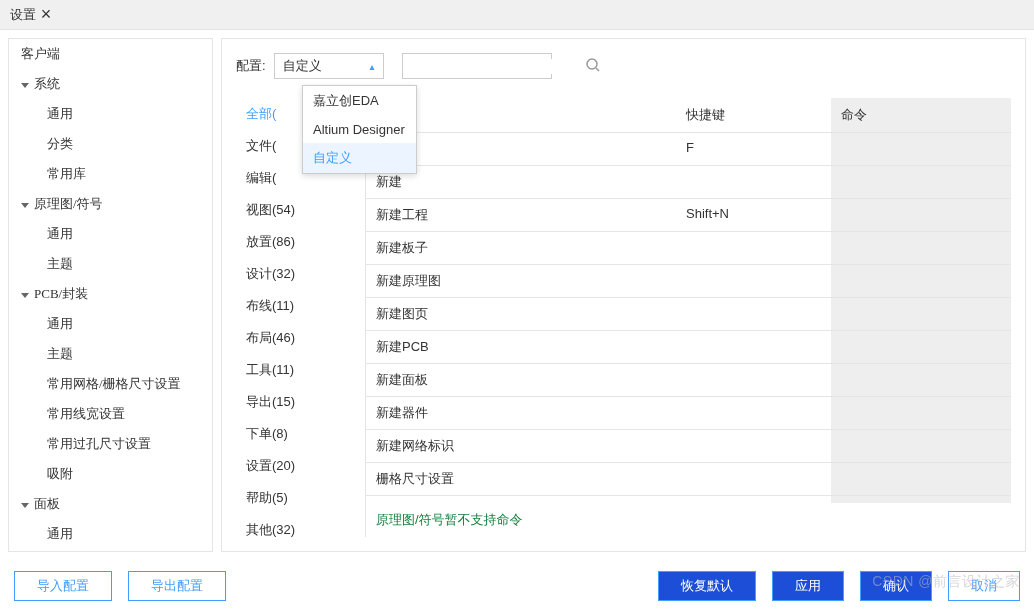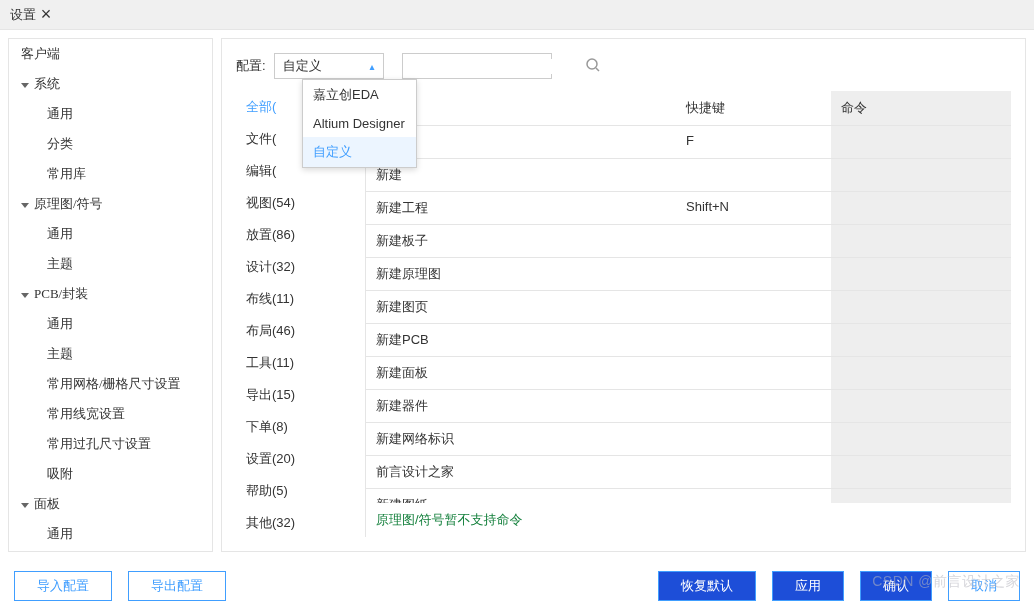--- a/index.html
+++ b/index.html
@@ -13,27 +13,27 @@
     
     .sidebar { width: 205px; border: 1px solid #e5e5e5; margin: 8px; overflow-y: auto; background: #fff; position: relative; font-family: Liberation Serif, serif; }
     .sidebar::-webkit-scrollbar { width: 8px; }
     .sidebar::-webkit-scrollbar-thumb { background: #ccc; border-radius: 4px; }
     .sidebar-item { padding: 6px 10px; cursor: pointer; }
     .sidebar-item.level-0 { padding-left: 12px; }
     .sidebar-item.level-1 { padding-left: 12px; }
     .sidebar-item.level-2 { padding-left: 38px; }
     .tree-caret { display: inline-block; width: 0; height: 0; border-left: 4px solid transparent; border-right: 4px solid transparent; border-top: 5px solid #666; margin-right: 5px; vertical-align: middle; }
     
-    .main-content { flex: 1; border: 1px solid #e5e5e5; margin: 8px 8px 8px 0; padding: 14px; display: flex; flex-direction: column; overflow: hidden; }
+    .main-content { flex: 1; border: 1px solid #e5e5e5; margin: 8px 8px 8px 0; padding: 14px; display: flex; flex-direction: column; overflow: hidden; gap: 7px; }
     
     .config-row { display: flex; align-items: center; gap: 8px; margin-bottom: 12px; position: relative; }
     .config-label { }
     .dropdown { width: 110px; height: 26px; border: 1px solid #ccc; padding: 0 8px; display: flex; align-items: center; justify-content: space-between; cursor: pointer; position: relative; }
     .dropdown-caret { color: #409eff; font-size: 10px; }
-    .dropdown-menu { position: absolute; top: 26px; left: 66px; width: 115px; background: #fff; border: 1px solid #ccc; box-shadow: 0 2px 6px rgba(0,0,0,0.15); z-index: 100; }
+    .dropdown-menu { position: absolute; top: 32px; left: 66px; width: 115px; background: #fff; border: 1px solid #ccc; box-shadow: 0 2px 6px rgba(0,0,0,0.15); z-index: 100; }
     .dropdown-option { padding: 6px 10px; cursor: pointer; }
     .dropdown-option.selected { color: #409eff; background: #ecf5ff; }
     .search-box { width: 150px; height: 26px; border: 1px solid #ccc; display: flex; align-items: center; padding: 0 6px; margin-left: 10px; }
     .search-input { border: none; outline: none; flex: 1; font-size: 13px; }
     .search-icon { color: #999; }
     
     .content-split { display: flex; flex: 1; overflow: hidden; }
     .category-col { width: 130px; border-right: 1px solid #e5e5e5; overflow-y: auto; }
     .category-item { padding: 7px 10px; cursor: pointer; }
     .category-item.active { color: #409eff; }
@@ -183,21 +183,21 @@
               <div class="td td-func">新建器件</div>
               <div class="td td-key"></div>
               <div class="td td-cmd"></div>
             </div>
             <div class="table-row">
               <div class="td td-func">新建网络标识</div>
               <div class="td td-key"></div>
               <div class="td td-cmd"></div>
             </div>
             <div class="table-row">
-              <div class="td td-func">前言设计之家</div>
+              <div class="td td-func">栅格尺寸设置</div>
               <div class="td td-key"></div>
               <div class="td td-cmd"></div>
             </div>
             <div class="table-row">
               <div class="td td-func">新建图纸</div>
               <div class="td td-key"></div>
               <div class="td td-cmd"></div>
             </div>
           </div>
         <div class="table-footer-note">原理图/符号暂不支持命令</div>

